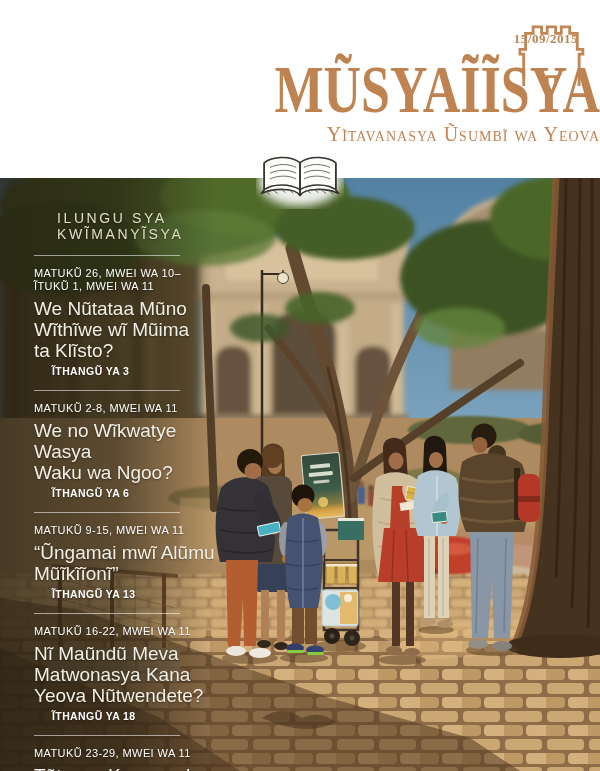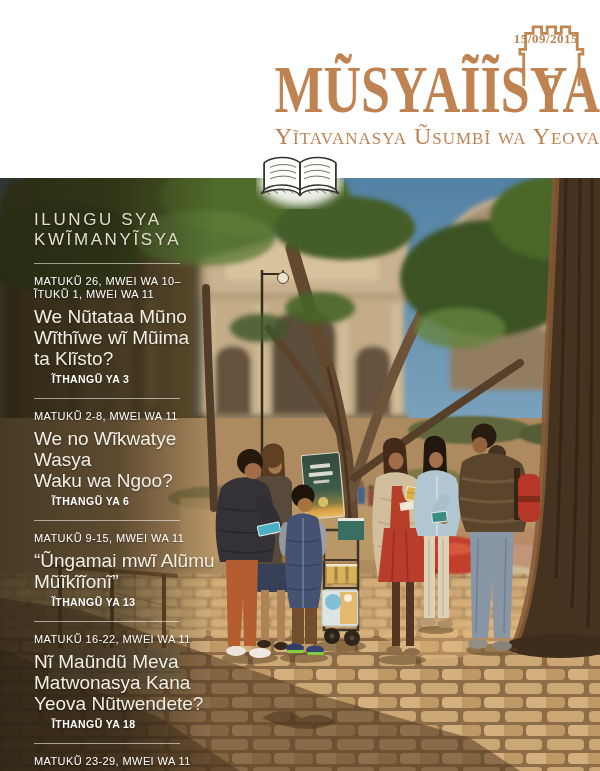--- a/index.html
+++ b/index.html
@@ -9,35 +9,35 @@
   
   .masthead{position:relative;height:178px;background:#fff;}
   .issue-date{position:absolute;top:31px;right:22px;font-size:13px;font-weight:bold;
               letter-spacing:.5px;color:#bd8351;font-family:Liberation Serif, serif;}
   .logo{position:absolute;top:24px;left:0;width:100%;display:flex;flex-direction:column;
         align-items:flex-end;}
   .tower-svg{width:100px;height:62px;margin-bottom:-30px;}
   .mag-title{font-family:"Liberation Serif",serif;font-weight:bold;font-size:52px;line-height:1;
              color:#bf8352;white-space:nowrap;transform:scaleY(1.3);transform-origin:50% 0;
              margin-bottom:16px;}
-  .mag-sub{font-family:"Liberation Serif",serif;font-variant:small-caps;font-size:24px;
+  .mag-sub{font-family:"Liberation Serif",serif;font-variant:small-caps;font-size:20px;
            color:#bf8352;letter-spacing:1px;line-height:1;}
 
   
   .photo{position:absolute;top:178px;left:0;width:600px;height:593px;background:#6b8aa0;}
   .scene{position:absolute;left:0;top:0;}
   .book-svg{position:absolute;left:50%;top:-27px;transform:translateX(-50%);
             width:88px;height:58px;z-index:5;}
 
   
   .toc{position:absolute;top:0;left:0;width:215px;height:100%;box-sizing:border-box;
        padding:32px 0 0 34px;z-index:4;color:#fff;
        background:linear-gradient(90deg,rgba(36,30,16,.74) 0%,rgba(36,30,16,.58) 55%,rgba(36,30,16,0) 100%);
        text-shadow:0 1px 2px rgba(0,0,0,.4);}
-  .toc-heading{font-size:17px;letter-spacing:2.6px;color:#e3dcc8;font-weight:400;}
+  .toc-heading{font-size:14px;letter-spacing:2.6px;color:#e3dcc8;font-weight:400;margin-left:23px;}
   .rule{width:146px;border-top:1px solid rgba(255,255,255,.55);margin:13px 0 11px;}
   .toc-entry{margin-bottom:1px;}
   .toc-kicker{font-size:11px;font-weight:normal;letter-spacing:.4px;line-height:13px;
               white-space:pre-line;color:#ffffff;}
   .toc-title{font-size:19px;line-height:21px;color:#f2efe5;margin:5px 0 4px;
              white-space:pre-line;font-weight:400;}
   .toc-page{font-size:10.5px;font-weight:bold;letter-spacing:.4px;color:#ffffff;padding-left:18px;}
 </style>
 </head>
 <body>

